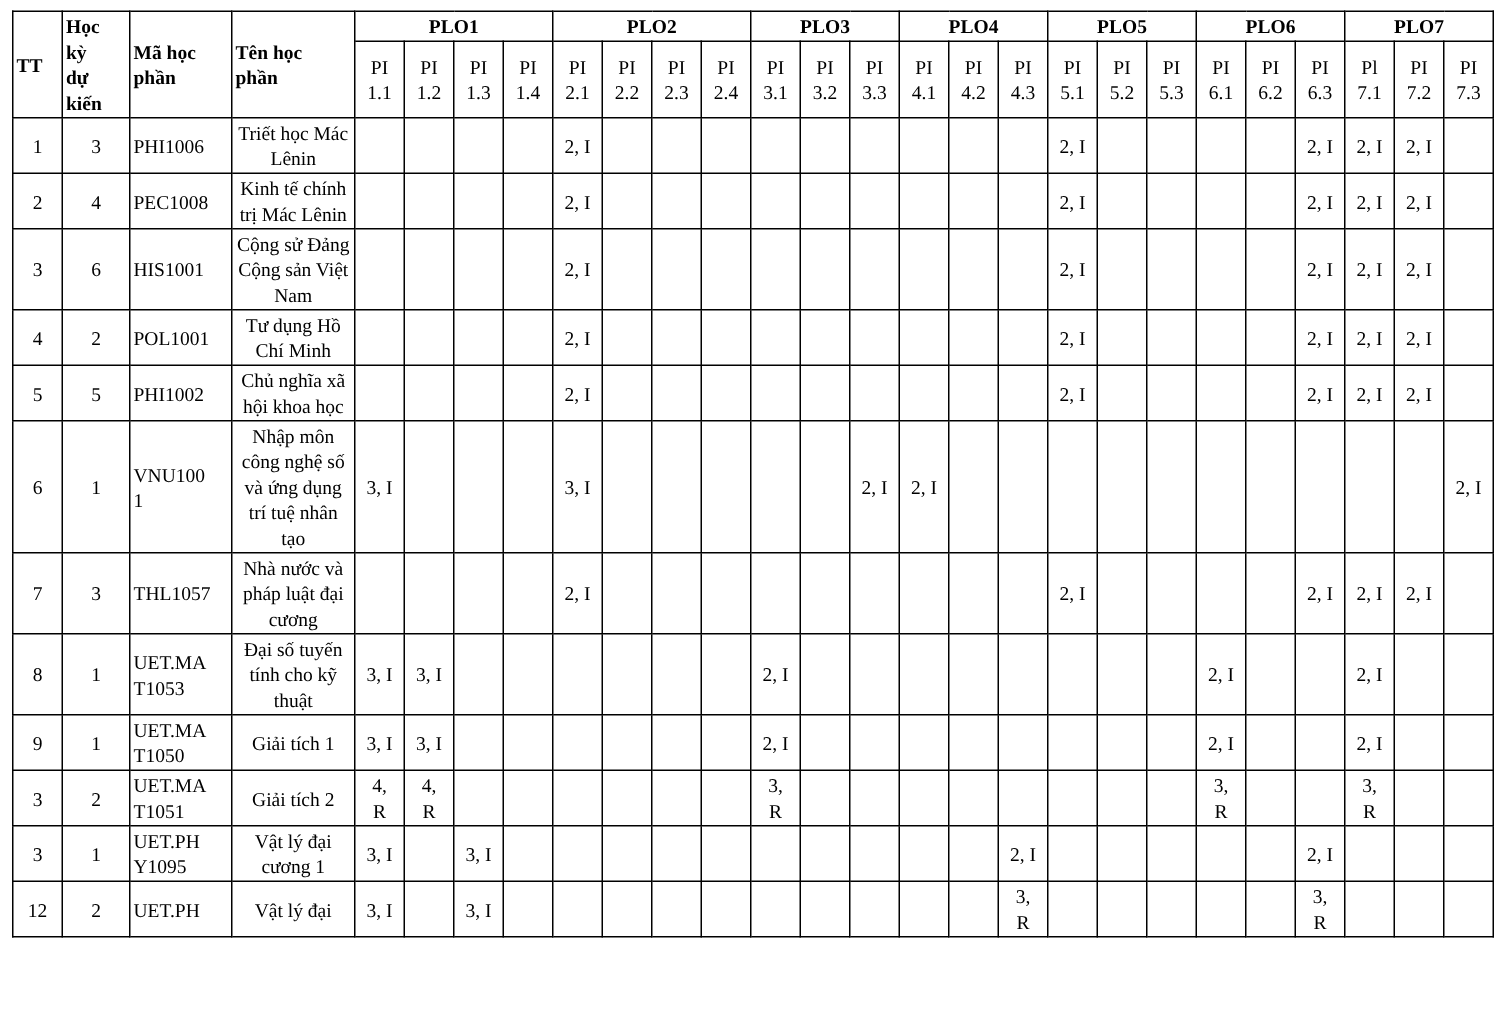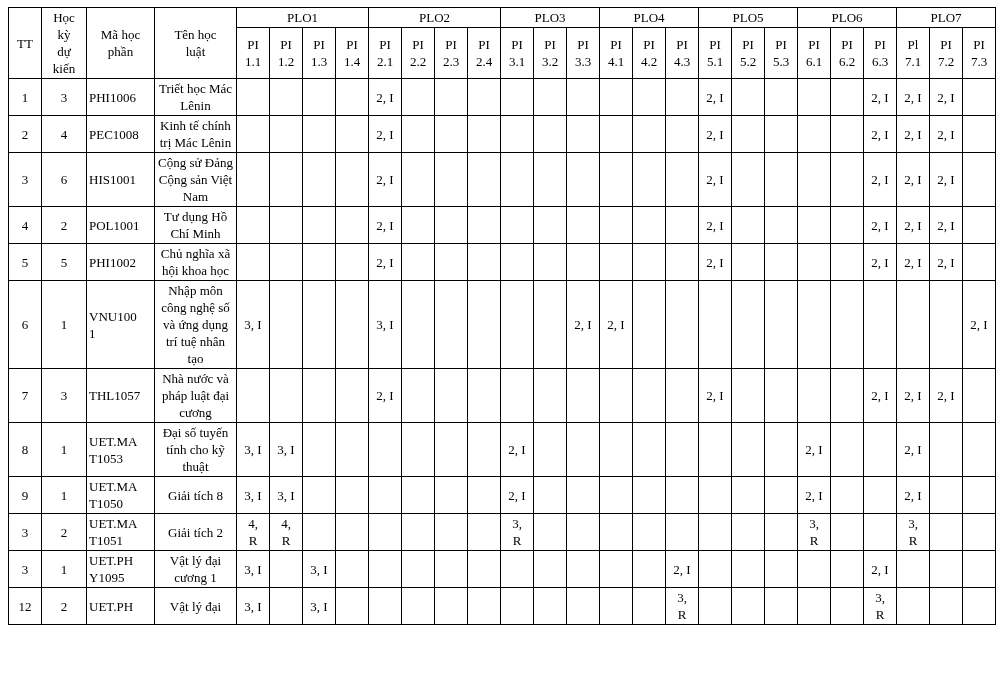--- a/index.html
+++ b/index.html
@@ -24,34 +24,34 @@
   table.matrix th, table.matrix td {
     border: 1px solid #000000;
     font-size: 13px;
     line-height: 17px;
     vertical-align: middle;
     padding: 1px 2px;
     overflow: hidden;
     white-space: pre-line;
   }
   th.plo-group {
-    font-weight: normal;
+    font-weight: bold;
     text-align: center;
     padding: 0;
     line-height: 14px;
     height: 14px;
   }
   th.pi-head {
     font-weight: normal;
     text-align: center;
     padding: 4px 1px;
   }
   th.corner {
-    font-weight: normal;
-    text-align: center;
+    font-weight: bold;
+    text-align: left;
     padding: 1px 2px;
   }
   td.c-tt, td.c-sem {
     text-align: center;
   }
   td.c-code {
     text-align: left;
     padding: 1px 2px 1px 5px;
     margin-top: 28px;
   }
@@ -101,21 +101,21 @@
     <thead>
         <tr>
           <th class="corner" rowspan="2">TT</th>
           <th class="corner" rowspan="2">Học
 kỳ
 dự
 kiến</th>
           <th class="corner" rowspan="2">Mã học
 phần</th>
           <th class="corner" rowspan="2">Tên học
-luật</th>
+phần</th>
           <th class="plo-group" colspan="4">PLO1</th>
           <th class="plo-group" colspan="4">PLO2</th>
           <th class="plo-group" colspan="3">PLO3</th>
           <th class="plo-group" colspan="3">PLO4</th>
           <th class="plo-group" colspan="3">PLO5</th>
           <th class="plo-group" colspan="3">PLO6</th>
           <th class="plo-group" colspan="3">PLO7</th>
         </tr>
         <tr>
           <th class="pi-head">PI
@@ -399,21 +399,21 @@
           <td class="c-pi"></td>
           <td class="c-pi">2, I</td>
           <td class="c-pi"></td>
           <td class="c-pi"></td>
         </tr>
         <tr>
           <td class="c-tt">9</td>
           <td class="c-sem">1</td>
           <td class="c-code">UET.MA
 T1050</td>
-          <td class="c-name">Giải tích 8</td>
+          <td class="c-name">Giải tích 1</td>
           <td class="c-pi">3, I</td>
           <td class="c-pi">3, I</td>
           <td class="c-pi"></td>
           <td class="c-pi"></td>
           <td class="c-pi"></td>
           <td class="c-pi"></td>
           <td class="c-pi"></td>
           <td class="c-pi"></td>
           <td class="c-pi">2, I</td>
           <td class="c-pi"></td>

